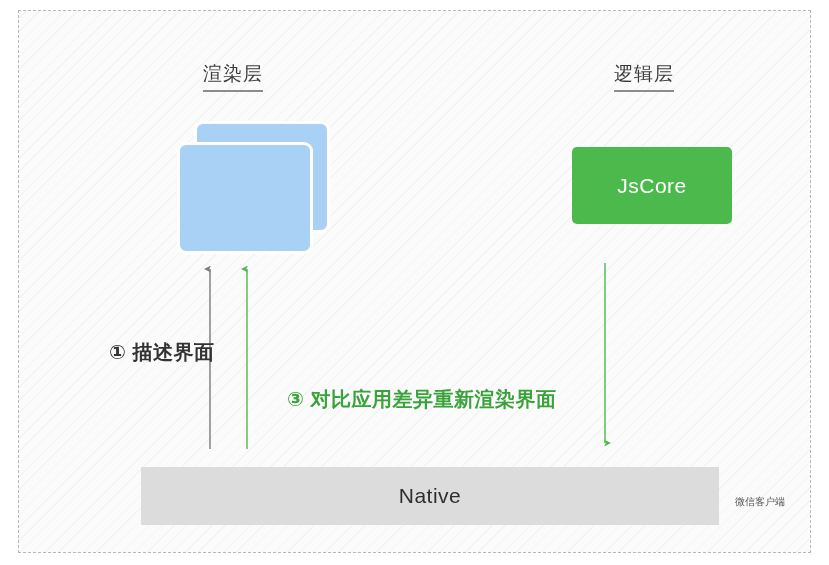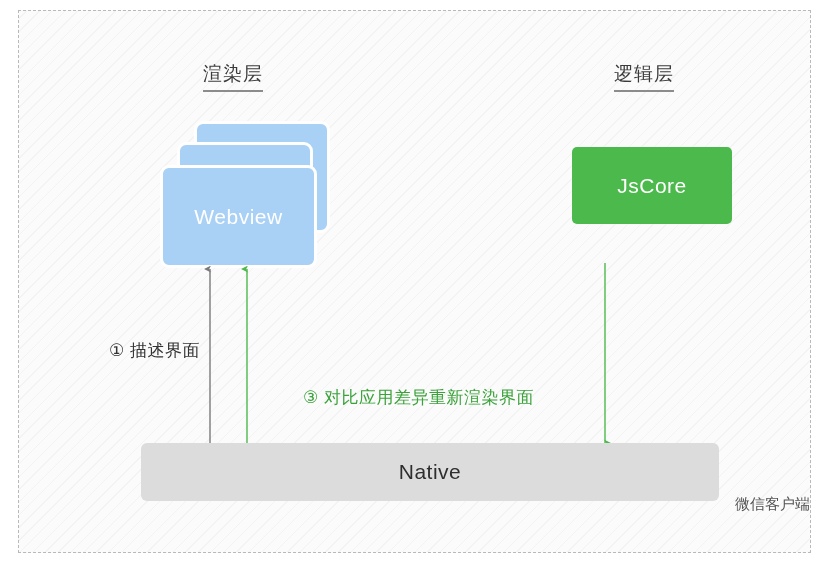--- a/index.html
+++ b/index.html
@@ -81,54 +81,55 @@
   }
   #jscore-label {
     color: #ffffff;
     font-size: 21px;
     letter-spacing: 0.5px;
   }
 
   
   #native {
     position: absolute;
-    left: 122px; top: 432px;
+    left: 122px; top: 456px;
     width: 578px; height: 58px;
     background: #dcdcdc;
-    border-radius: 6px;
+    border-radius: 0;
     display: flex;
     align-items: center;
     justify-content: center;
   }
   #native-label {
     color: #2e2e2e;
     font-size: 21px;
     letter-spacing: 0.5px;
   }
   #wechat-client {
     position: absolute;
     left: 716px;
     top: 484px;
-    font-size: 15px;
+    font-size: 10px;
     color: #555555;
     white-space: nowrap;
   }
 
   
   .arrow { position: absolute; }
 
   
   .note {
     position: absolute;
-    font-size: 17px;
+    font-size: 20px;
     white-space: nowrap;
     letter-spacing: 0.5px;
+    font-weight: bold;
   }
   #note1 { left: 90px;  top: 328px; color: #333333; }
-  #note3 { left: 268px; top: 375px; color: #3aa23a; margin-left: 16px; }
+  #note3 { left: 268px; top: 375px; color: #3aa23a; }
   #note2 { left: 630px; top: 375px; color: #3aa23a; }
 
   
   #watermark {
     position: absolute;
     left: 645px;
     top: 524px;
     font-size: 14px;
     color: #c2c2c2;
     white-space: nowrap;
@@ -139,23 +140,20 @@
 <body>
 
 <div id="canvas">
 
   <div class="col-title" id="title-render">渲染层</div>
 
   <div class="col-title" id="title-logic">逻辑层</div>
 
   <div class="wv" id="wv-back"></div>
   <div class="wv" id="wv-mid"></div>
-  <div class="wv" id="wv-front">
-    <span id="wv-label">Webview</span>
-  </div>
 
   <div id="jscore">
     <span id="jscore-label">JsCore</span>
   </div>
 
   <svg class="arrow" style="left:0; top:0;" width="793" height="543">
     <defs>
       <marker id="head-gray" markerWidth="7" markerHeight="7" refX="3.5" refY="6" orient="auto" markerUnits="userSpaceOnUse">
         <path d="M3.5,0 L7,7 L3.5,5.2 L0,7 Z" fill="#7a7a7a"></path>
       </marker>

